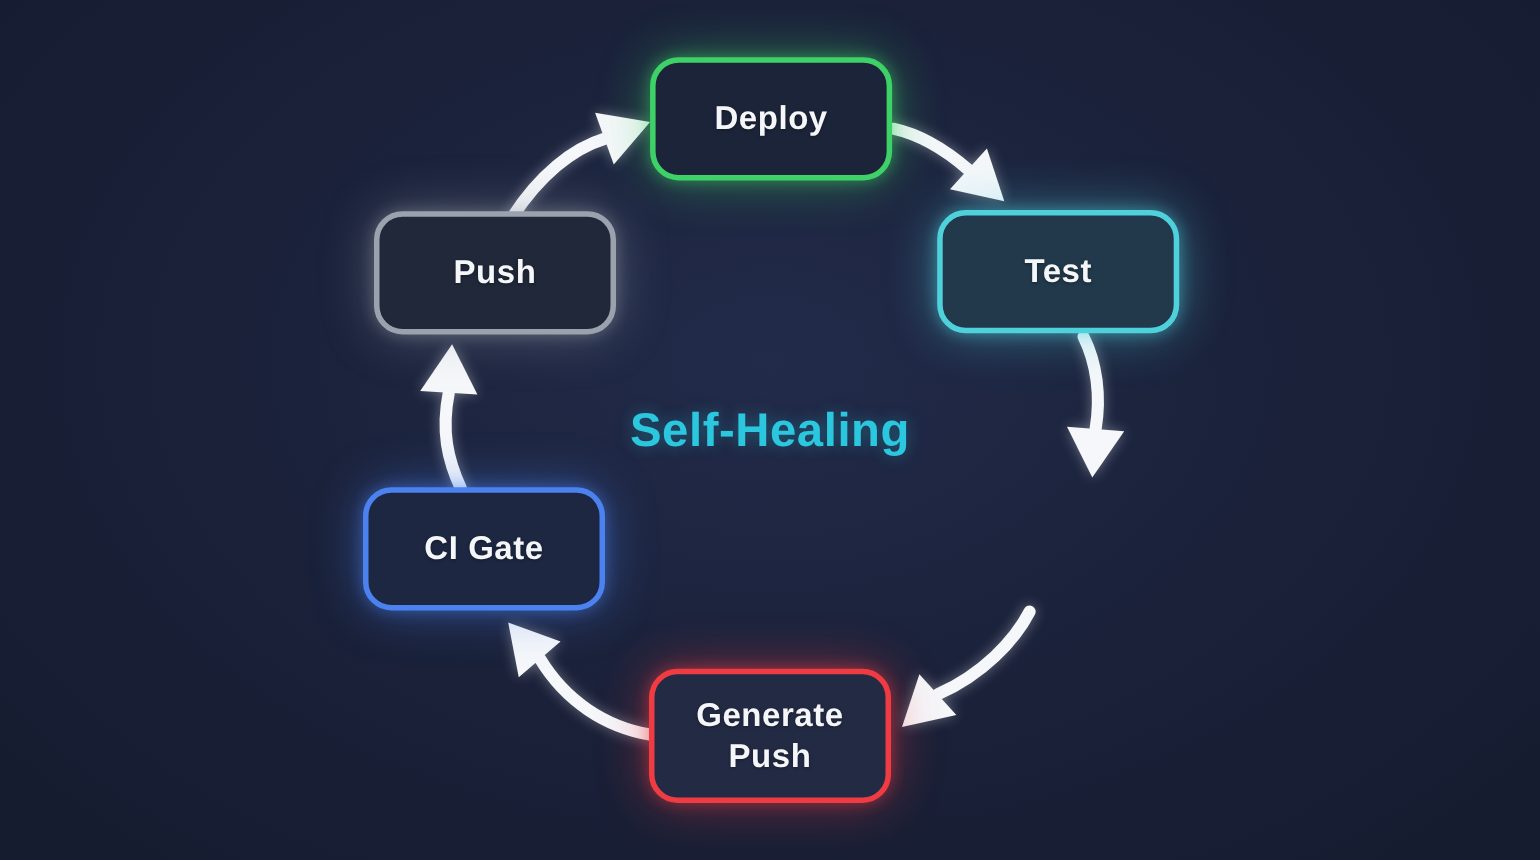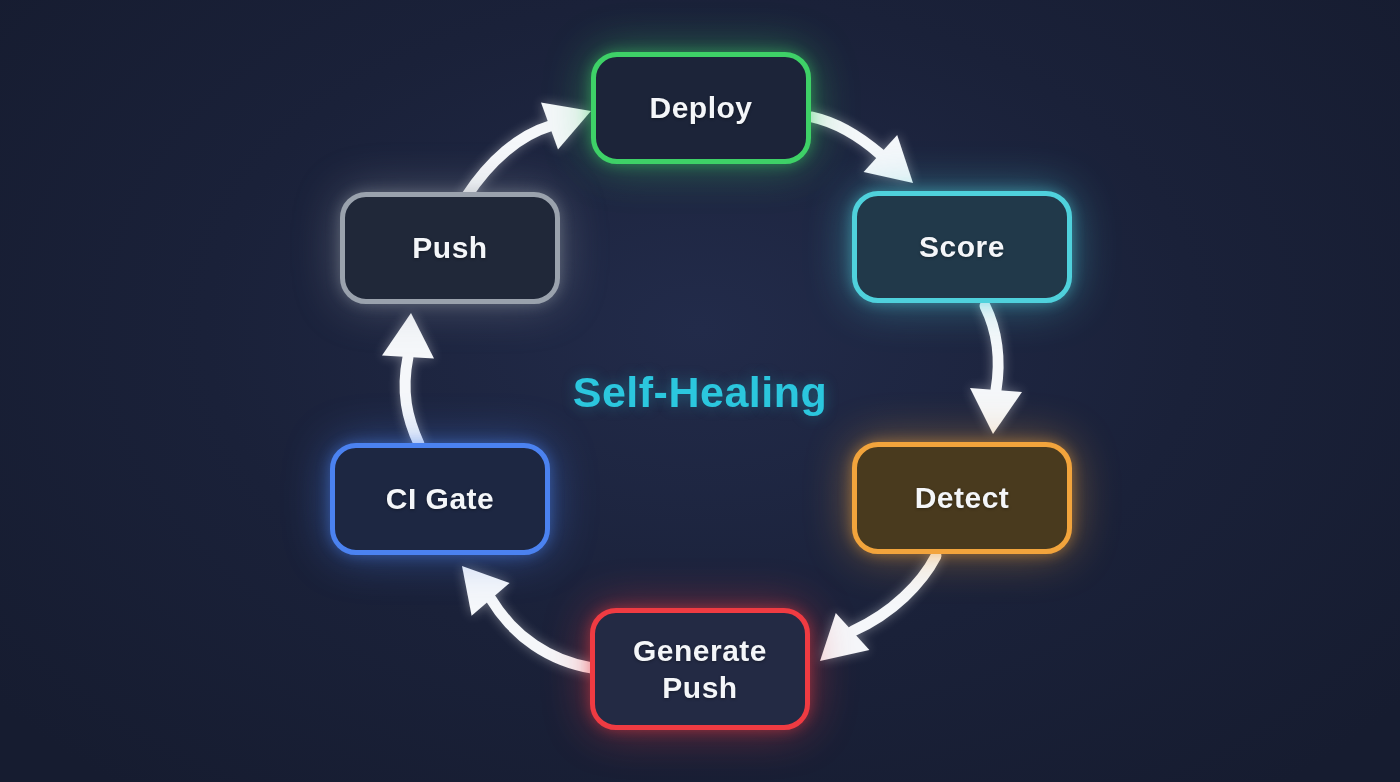--- a/index.html
+++ b/index.html
@@ -108,26 +108,23 @@
       <path d="M 419 444 C 407 418, 401 392, 408 357"></path>
       <polygon points="411,313 434,358.6 382,355.4"></polygon>
     </g>
   </svg>
 
   <div class="node node-deploy" style="--c: #3ed167; --f: #1c2439; --g: rgba(62,209,103,0.45);">
     <span class="node-label">Deploy</span>
   </div>
 
   <div class="node node-score" style="--c: #4fd1dc; --f: #21394a; --g: rgba(79,209,220,0.45);">
-    <span class="node-label">Score</span>
+    <span class="node-label">Test</span>
   </div>
 
-  <div class="node node-detect" style="--c: #f2a43c; --f: #493a1e; --g: rgba(242,164,60,0.45);">
-    <span class="node-label">Detect</span>
-  </div>
 
   <div class="node node-generate-test" style="--c: #ef3b42; --f: #232a44; --g: rgba(239,59,66,0.45);">
     <span class="node-label">Generate Push</span>
   </div>
 
   <div class="node node-ci-gate" style="--c: #4b82f0; --f: #1d2742; --g: rgba(75,130,240,0.45);">
     <span class="node-label">CI Gate</span>
   </div>
 
   <div class="node node-push" style="--c: #9aa2ad; --f: #202839; --g: rgba(154,162,173,0.40);">

